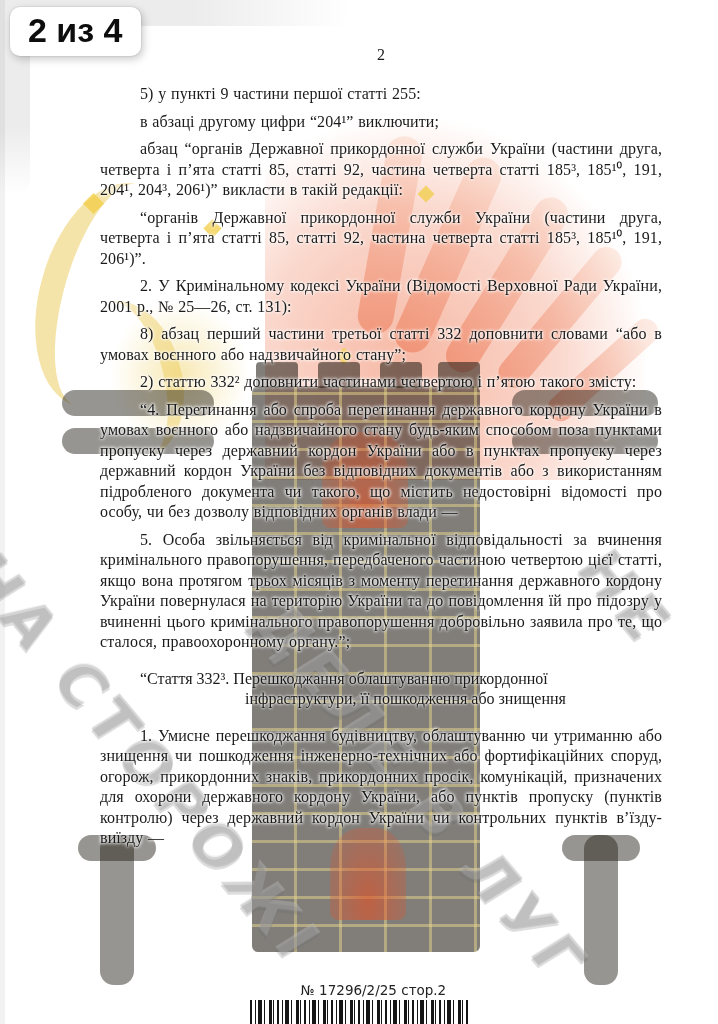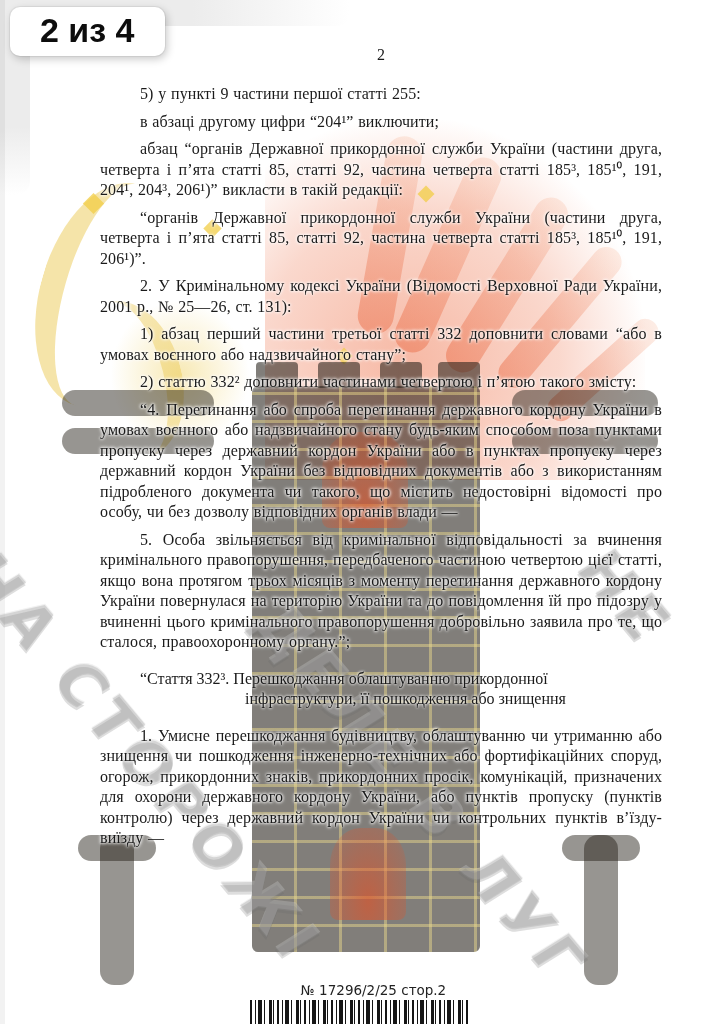--- a/index.html
+++ b/index.html
@@ -59,21 +59,21 @@
   .b8{left:562px;top:835px;width:78px;height:26px;}
   .wm-stripe{position:absolute;font-family:"DejaVu Sans",sans-serif;font-weight:bold;
     color:rgba(148,148,148,0.30);letter-spacing:7px;white-space:nowrap;
     text-shadow:2px 2px 0 rgba(105,105,105,0.22),-1px -1px 0 rgba(210,210,210,0.30);}
   .st1{left:8px;top:542px;font-size:60px;transform:rotate(50deg) skewX(-8deg);transform-origin:top left;}
   .st2{left:298px;top:592px;font-size:60px;transform:rotate(50deg) skewX(-8deg);transform-origin:top left;}
   .st3{left:622px;top:538px;font-size:60px;transform:rotate(50deg) skewX(-8deg);transform-origin:top left;}
 
   
   .badge{position:absolute;left:10px;top:7px;z-index:4;background:#fff;border-radius:10px;
-    padding:4px 30px 6px;box-shadow:0 0 0 1px rgba(0,0,0,0.05),2px 3px 9px rgba(0,0,0,0.22);
+    padding:4px 18px 6px;box-shadow:0 0 0 1px rgba(0,0,0,0.05),2px 3px 9px rgba(0,0,0,0.22);
     font-family:"Liberation Sans",sans-serif;font-weight:bold;font-size:34px;color:#0d0d0d;}
 
   
   .content{position:absolute;left:100px;right:56px;top:0;z-index:2;}
   .page-num{text-align:center;font-size:16px;margin:46px 0 20px;}
   .para{margin:0 0 7px;text-indent:40px;text-align:justify;font-size:16px;line-height:20.5px;
     letter-spacing:0.1px;word-spacing:0.6px;
     text-shadow:0 0 3px #fff,0 0 3px #fff,0 0 4px #fff;}
   .head1{margin:16px 0 0 40px;font-size:16px;line-height:20.5px;text-shadow:0 0 3px #fff,0 0 3px #fff;}
   .head2{margin:0 0 16px 145px;font-size:16px;line-height:20.5px;text-shadow:0 0 3px #fff,0 0 3px #fff;}
@@ -135,21 +135,21 @@
   <div class="badge">2 из 4</div>
 
   <div class="content">
     <div class="page-num">2</div>
 
     <p class="para">5) у пункті 9 частини першої статті 255:</p>
     <p class="para">в абзаці другому цифри “204¹” виключити;</p>
     <p class="para">абзац “органів Державної прикордонної служби України (частини друга, четверта і п’ята статті 85, статті 92, частина четверта статті 185³, 185¹⁰, 191, 204¹, 204³, 206¹)” викласти в такій редакції:</p>
     <p class="para">“органів Державної прикордонної служби України (частини друга, четверта і п’ята статті 85, статті 92, частина четверта статті 185³, 185¹⁰, 191, 206¹)”.</p>
     <p class="para">2. У Кримінальному кодексі України (Відомості Верховної Ради України, 2001 р., № 25—26, ст. 131):</p>
-    <p class="para">1) абзац перший частини третьої статті 332 доповнити словами “або в умовах воєнного або надзвичайного стану”;</p>
+    <p class="para">8) абзац перший частини третьої статті 332 доповнити словами “або в умовах воєнного або надзвичайного стану”;</p>
     <p class="para">2) статтю 332² доповнити частинами четвертою і п’ятою такого змісту:</p>
     <p class="para">“4. Перетинання або спроба перетинання державного кордону України в умовах воєнного або надзвичайного стану будь-яким способом поза пунктами пропуску через державний кордон України або в пунктах пропуску через державний кордон України без відповідних документів або з використанням підробленого документа чи такого, що містить недостовірні відомості про особу, чи без дозволу відповідних органів влади —</p>
     <p class="para">5. Особа звільняється від кримінальної відповідальності за вчинення кримінального правопорушення, передбаченого частиною четвертою цієї статті, якщо вона протягом трьох місяців з моменту перетинання державного кордону України повернулася на територію України та до повідомлення їй про підозру у вчиненні цього кримінального правопорушення добровільно заявила про те, що сталося, правоохоронному органу.”;</p>
 
     <p class="head1">“Стаття 332³. Перешкоджання облаштуванню прикордонної</p>
     <p class="head2">інфраструктури, її пошкодження або знищення</p>
 
     <p class="para">1. Умисне перешкоджання будівництву, облаштуванню чи утриманню або знищення чи пошкодження інженерно-технічних або фортифікаційних споруд, огорож, прикордонних знаків, прикордонних просік, комунікацій, призначених для охорони державного кордону України, або пунктів пропуску (пунктів контролю) через державний кордон України чи контрольних пунктів в’їзду-виїзду —</p>
   </div>
 

